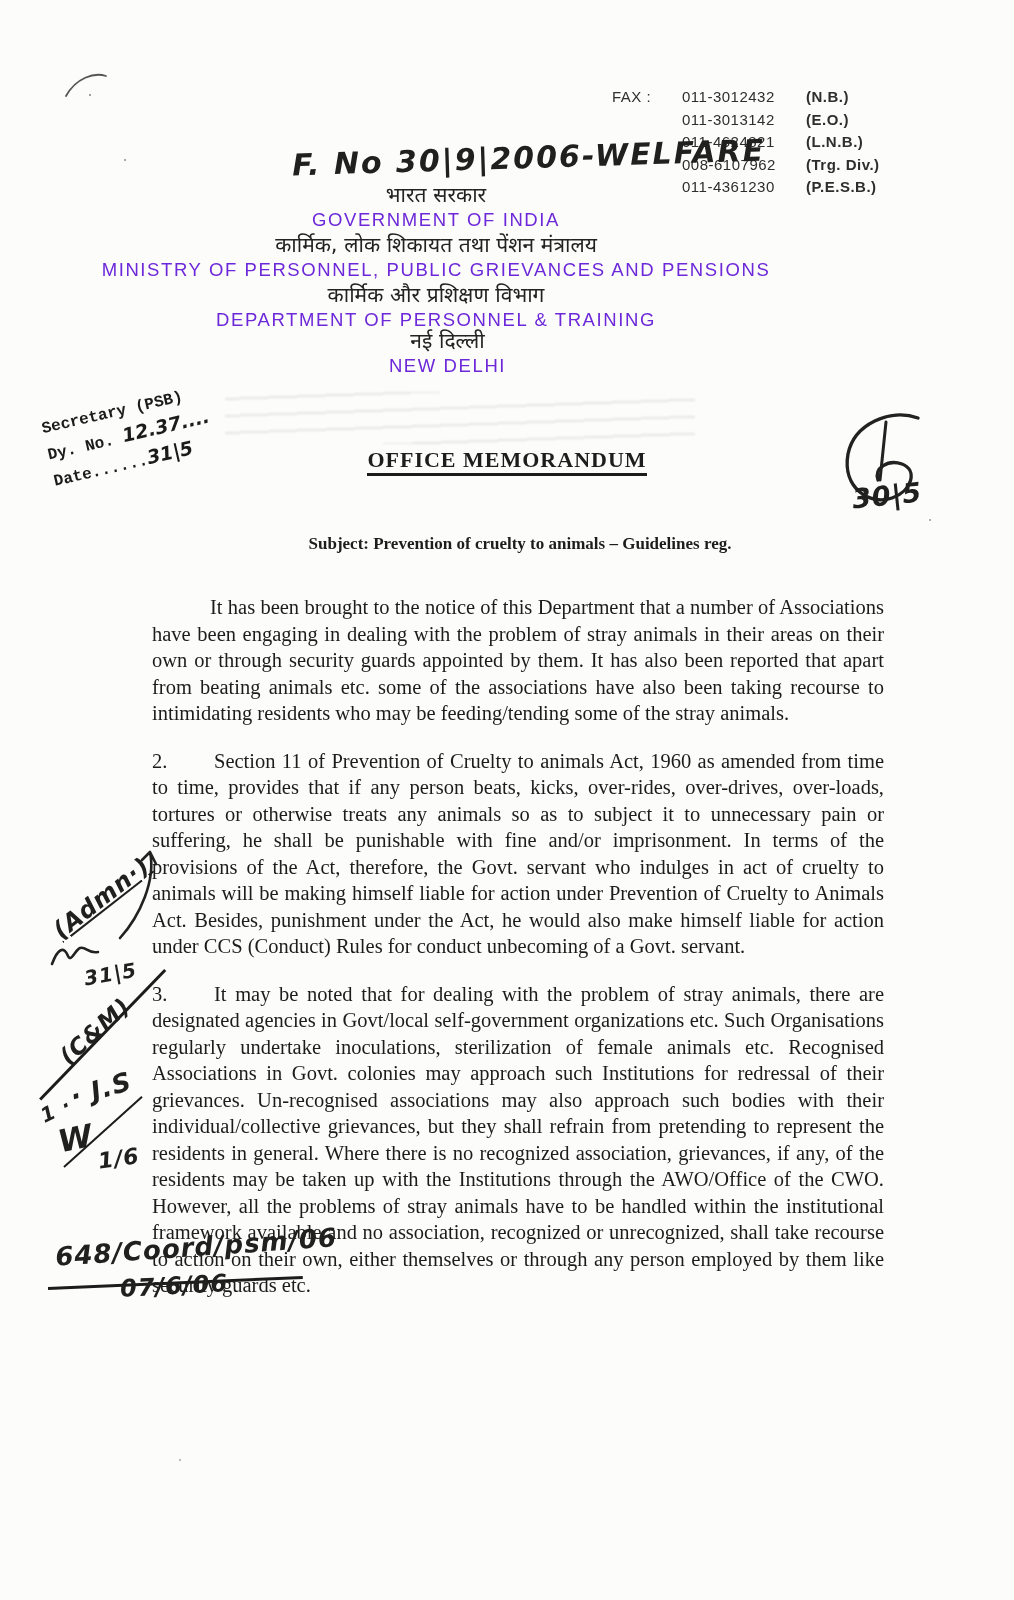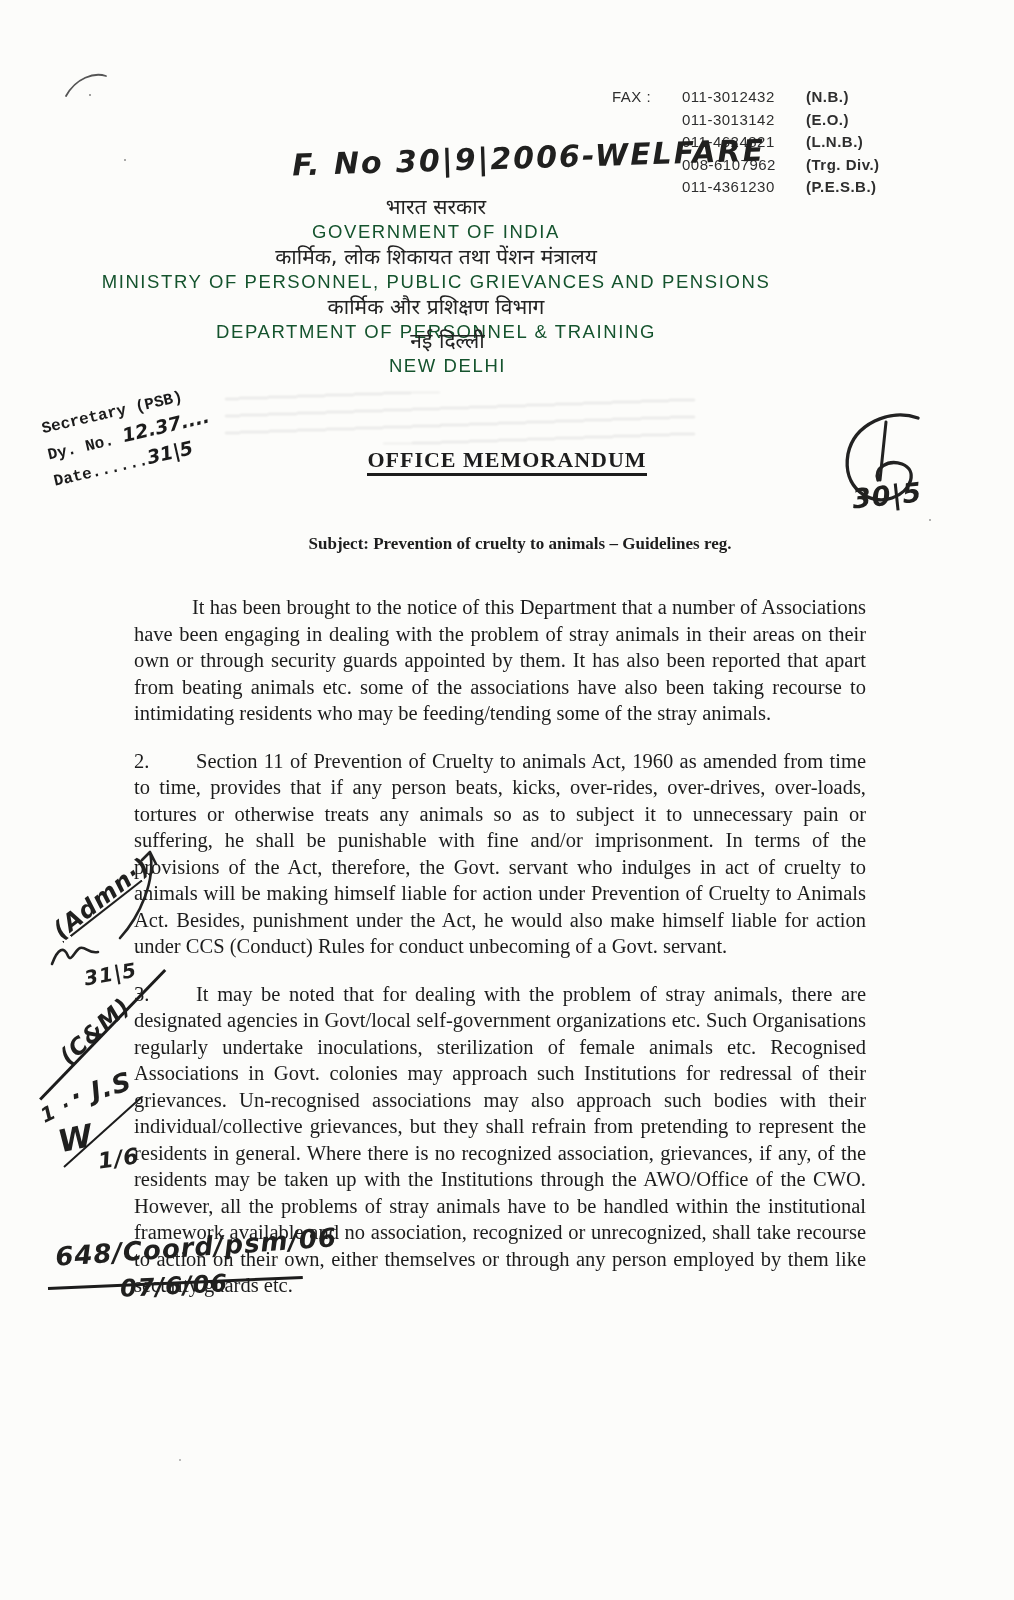--- a/index.html
+++ b/index.html
@@ -28,44 +28,44 @@
     font-family:"Liberation Sans", sans-serif;font-size:15px;line-height:22.5px;
     color:#2e2e2e;letter-spacing:.5px;
   }
   .fax-row{display:grid;grid-template-columns:70px 118px auto;}
   .fax-code{padding-left:6px;font-weight:bold;}
   .hand{
     font-family:"DejaVu Sans", sans-serif;font-style:italic;font-weight:600;
     color:#20201f;letter-spacing:1px;
   }
   .fno{position:absolute;left:292px;top:140px;font-size:30px;transform:rotate(-1.8deg);letter-spacing:2px;}
-  .header{position:absolute;left:0;top:195px;width:872px;text-align:center;}
+  .header{position:absolute;left:0;top:183px;width:872px;text-align:center;}
   .h-hi{font-family:"DejaVu Sans", sans-serif;font-size:21px;line-height:24px;margin-bottom:1px;color:#222;}
-  .h-en{font-family:"Liberation Sans", sans-serif;font-size:18.5px;line-height:24px;letter-spacing:1.6px;color:#14532d;margin-bottom:1px;}
+  .h-en{font-family:"Liberation Sans", sans-serif;font-size:18.5px;line-height:24px;letter-spacing:1.6px;color:#6d28d9;margin-bottom:1px;}
   .cityblock{position:absolute;left:0;top:329px;width:895px;text-align:center;}
   .address{position:absolute;right:137px;top:330px;text-align:right;font-size:21px;line-height:23.5px;color:#161616;}
   .stamp{
     position:absolute;left:46px;top:398px;transform:rotate(-13deg);
     font-family:"Liberation Mono", monospace;font-weight:700;font-size:16px;
     line-height:24px;color:#1b1b1b;white-space:nowrap;
   }
   .stamp .hv{font-family:"DejaVu Sans", sans-serif;font-style:italic;font-weight:700;font-size:19px;}
   .ghost{
     position:absolute;left:225px;top:392px;width:470px;height:52px;opacity:.13;filter:blur(1.2px);
     background:repeating-linear-gradient(178deg,transparent 0 6px,#555 6px 8px,transparent 8px 17px);
     pointer-events:none;
   }
   .om-title{position:absolute;left:0;top:447px;width:1014px;text-align:center;}
   .om-title span{
     font-weight:700;font-size:22px;letter-spacing:1px;
     border-bottom:3px solid #1c1c1c;padding-bottom:1px;
   }
   .subject{position:absolute;left:150px;top:534px;width:740px;text-align:center;font-weight:700;font-size:17px;}
   .content{
-    position:absolute;left:134px;top:594px;width:732px;
+    position:absolute;left:152px;top:594px;width:732px;
     font-size:20.5px;line-height:26.5px;text-align:justify;color:#1c1c1c;
   }
   .content p{margin:0 0 21px 0;}
   .content p.first{text-indent:58px;}
   .pnum{display:inline-block;width:62px;}
   .ann{position:absolute;white-space:nowrap;}
   .a-admn{left:44px;top:884px;font-size:24px;transform:rotate(-38deg);text-decoration:underline;}
   .a-315{left:84px;top:962px;font-size:20px;transform:rotate(-10deg);}
   .a-cm{left:52px;top:1018px;font-size:23px;transform:rotate(-42deg);}
   .a-jsp{left:40px;top:1098px;font-size:20px;transform:rotate(-25deg);}

